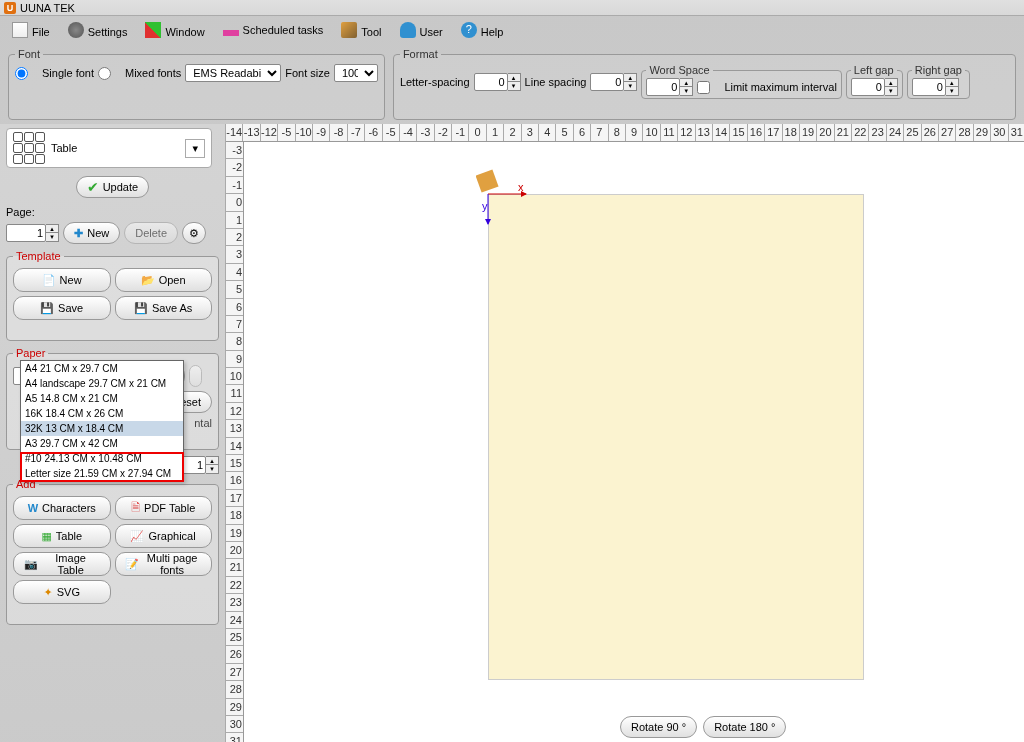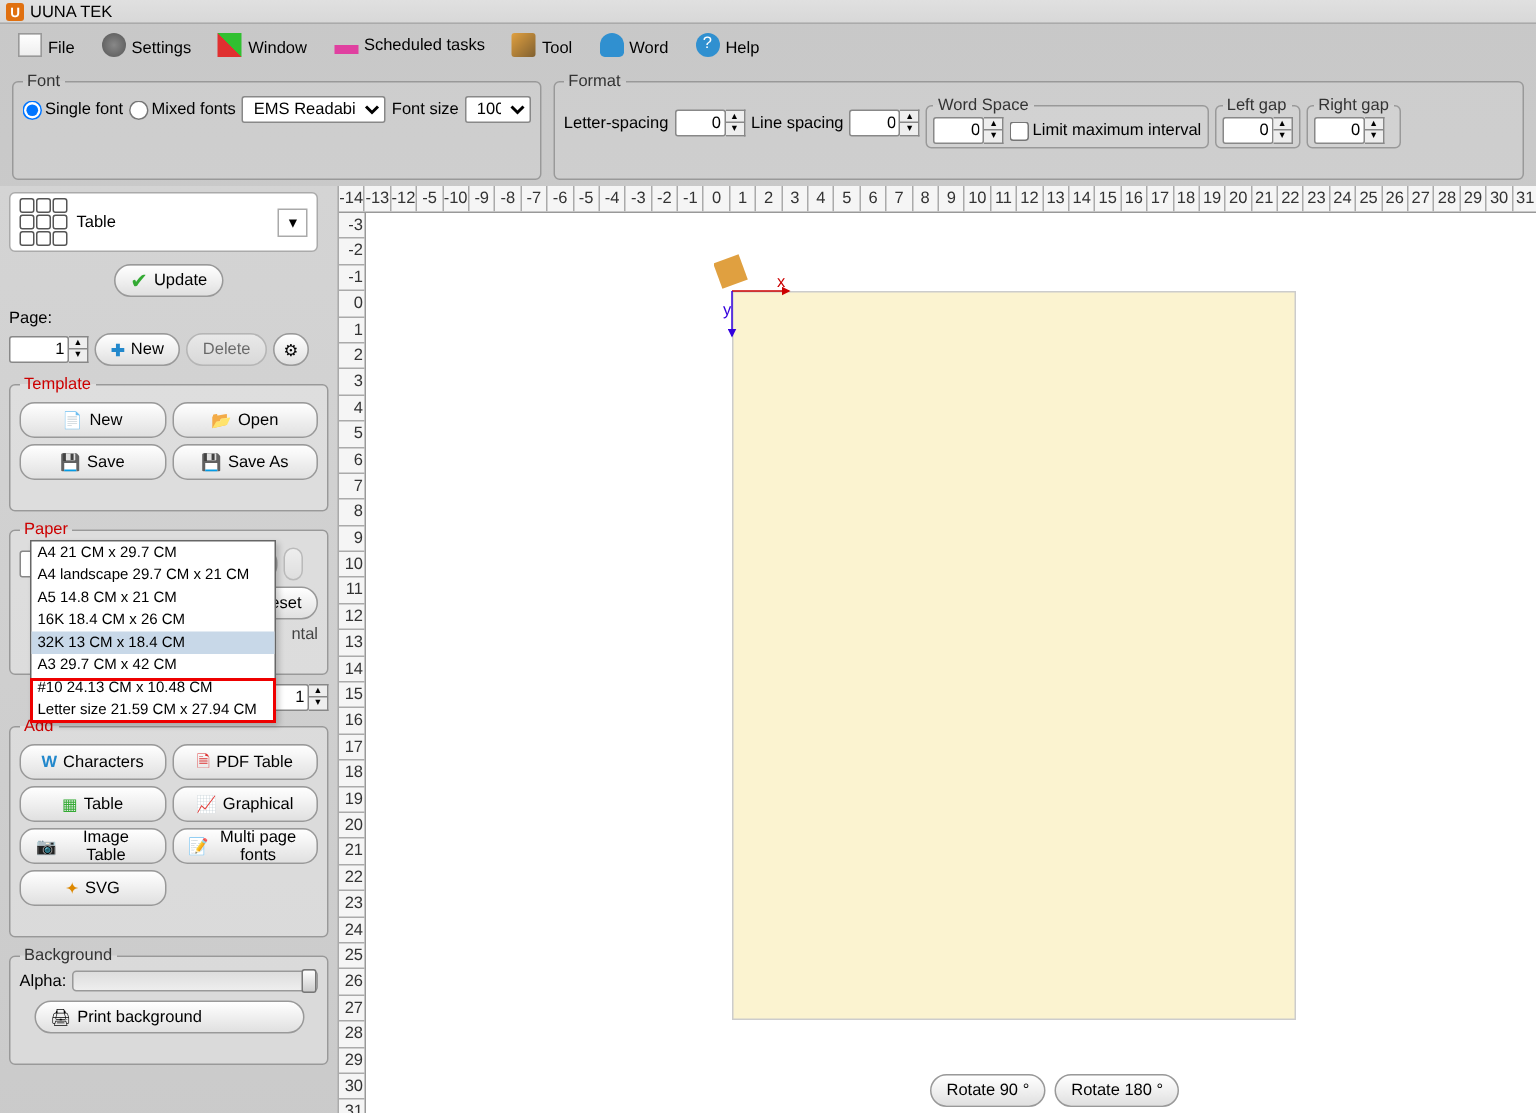--- a/index.html
+++ b/index.html
@@ -7,21 +7,21 @@
 .titlebar { height:16px; background:linear-gradient(#e0e0e0,#d8d8d8); display:flex; align-items:center; padding:0 4px; border-bottom:1px solid #aaa; }
 .titlebar .icon-app { width:12px; height:12px; background:#e07010; border-radius:2px; margin-right:4px; display:flex; align-items:center; justify-content:center; color:#fff; font-size:9px; font-weight:bold; }
 .menubar { height:28px; display:flex; align-items:center; padding:2px 6px; gap:6px; }
 .menu-item { display:flex; align-items:flex-end; gap:4px; padding:2px 6px; cursor:pointer; }
 .menu-item .mi-icon { width:16px; height:16px; display:inline-block; }
 .ribbon { display:flex; padding:4px 8px; gap:8px; }
 fieldset { border:1px solid #999; border-radius:4px; padding:4px 6px 20px; background:rgba(220,220,220,0.3); }
 legend { font-size:11px; padding:0 3px; color:#333; }
 .row { display:flex; align-items:center; gap:4px; flex-wrap:nowrap; }
 input[type=text], select { height:18px; background:#fff; border:1px solid #888; border-radius:2px; padding:0 3px; font-size:11px; }
-.radio { display:inline-flex; align-items:center; gap:2px; }
+.radio { display:inline-flex; align-items:center; gap:14px; }
 .spin { display:flex; align-items:center; }
 .spin input { width:34px; text-align:right; padding-right:2px; }
 .spin .arrows { display:flex; flex-direction:column; border:1px solid #888; border-left:none; background:#eee; }
 .spin .arrows span { width:12px; height:8px; font-size:7px; line-height:7px; text-align:center; cursor:pointer; border-bottom:1px solid #888;}
 .spin .arrows span:last-child{border-bottom:none;}
 .main { display:flex; height:calc(742px - 16px - 28px - 40px); }
 .sidebar { width:226px; background:linear-gradient(#d4d4d4,#cacaca); padding:4px 6px; overflow:hidden; border-right:1px solid #aaa;}
 .canvas-area { flex:1; position:relative; background:#fff; overflow:hidden;}
 .btn { background:linear-gradient(#fff,#e0e0e0); border:1px solid #999; border-radius:12px; padding:2px 10px; cursor:pointer; display:inline-flex; align-items:center; gap:4px; height:22px; }
 .btn-big { border-radius:10px; height:24px; justify-content:center;}
@@ -66,21 +66,21 @@
   <div class="menu-item">
       <span class="mi-icon" style="background:#e040a0;height:6px;margin-top:5px;"></span>
       <span>Scheduled tasks</span>
     </div>
   <div class="menu-item">
       <span class="mi-icon" style="background:linear-gradient(135deg,#e0a040,#806030);border-radius:2px;"></span>
       <span>Tool</span>
     </div>
   <div class="menu-item">
       <span class="mi-icon" style="background:#3090d0;border-radius:50% 50% 20% 20%;"></span>
-      <span>Word</span>
+      <span>User</span>
     </div>
   <div class="menu-item">
       <span class="mi-icon" style="background:#3090d0;border-radius:50%;color:#fff;text-align:center;line-height:15px;">?</span>
       <span>Help</span>
     </div>
 </div>
 
 <div class="ribbon">
   <fieldset>
     <legend>Font</legend>
@@ -286,35 +286,20 @@
             <span style="color:#28c;">📝</span>
             <span>Multi page fonts</span>
           </button>
         <button class="btn btn-big">
             <span style="color:#d80;">✦</span>
             <span>SVG</span>
           </button>
       </div>
     </fieldset>
 
-    <fieldset>
-      <legend>Background</legend>
-      <div class="row">
-        <span>Alpha:</span>
-        <div style="flex:1;height:14px;background:linear-gradient(#ddd,#eee);border:1px solid #999;border-radius:3px;position:relative;">
-          <div style="position:absolute;right:0;top:-2px;width:10px;height:16px;background:linear-gradient(#fff,#ccc);border:1px solid #777;border-radius:2px;"></div>
-        </div>
-      </div>
-      <div style="text-align:center;margin-top:6px;">
-        <button class="btn" style="width:180px">
-            <span>🖨</span>
-            <span>Print background</span>
-          </button>
-      </div>
-    </fieldset>
   </div>
 
   <div class="canvas-area">
     <div class="ruler-h" id="rulerH">
         <div class="ruler-tick">-14</div>
         <div class="ruler-tick">-13</div>
         <div class="ruler-tick">-12</div>
         <div class="ruler-tick">-5</div>
         <div class="ruler-tick">-10</div>
         <div class="ruler-tick">-9</div>

